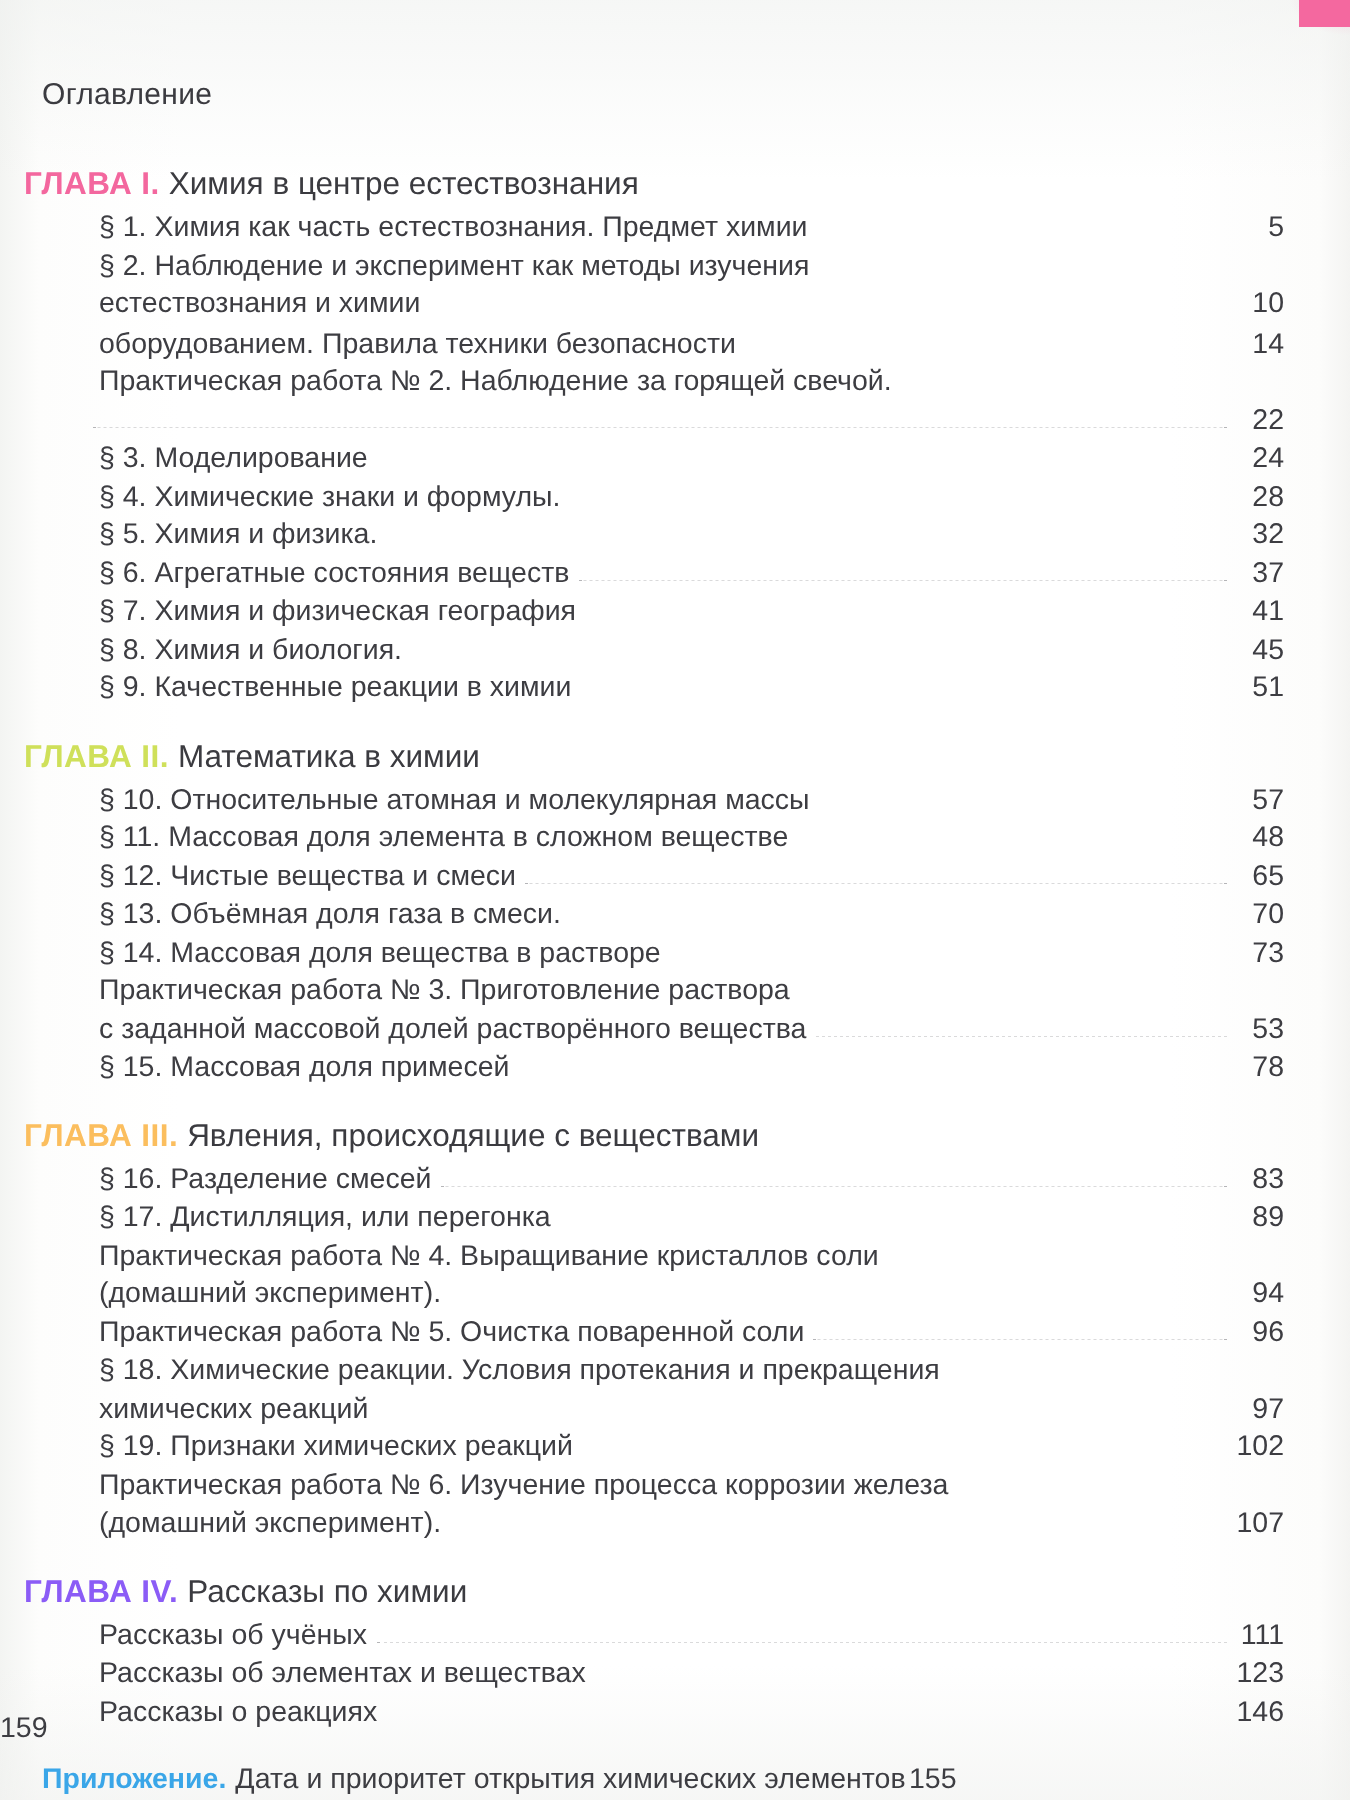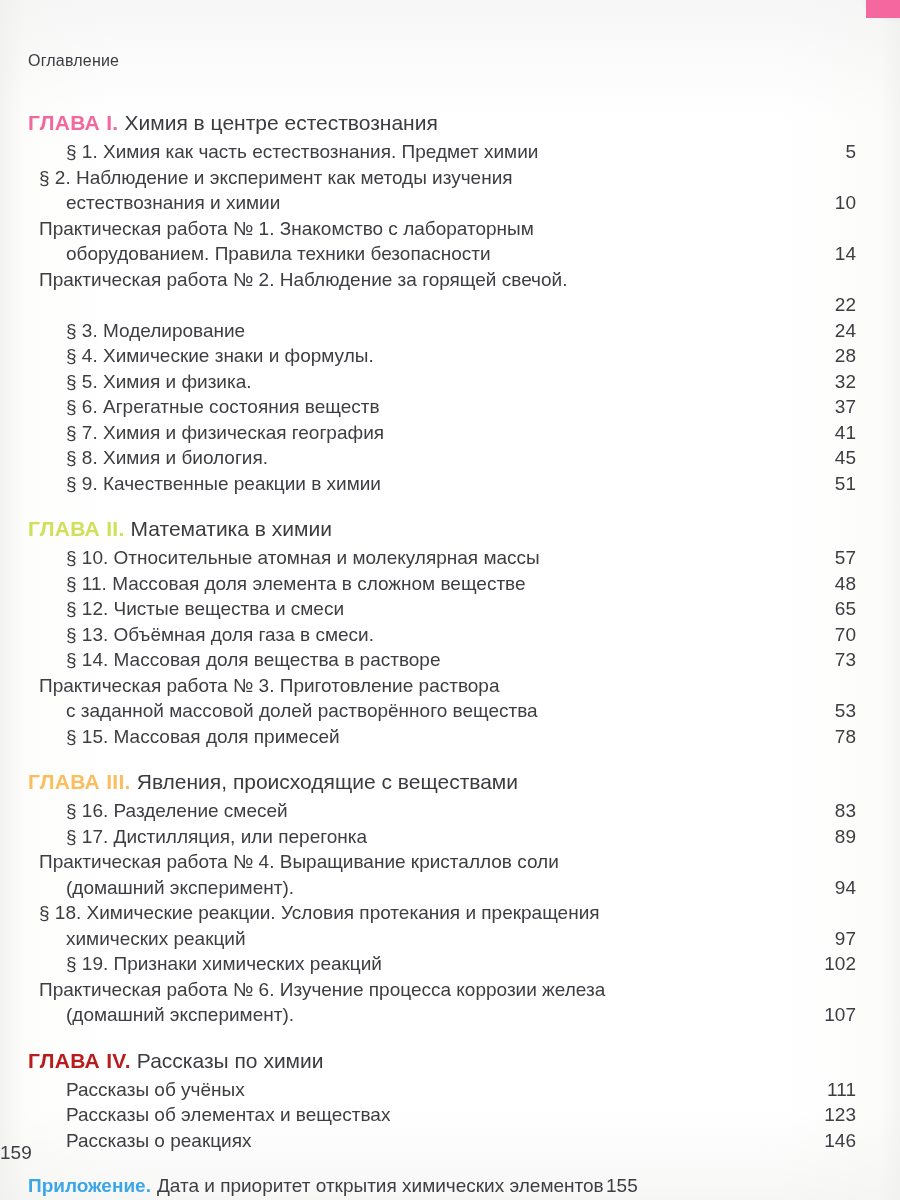--- a/index.html
+++ b/index.html
@@ -61,21 +61,21 @@
     position: absolute;
     left: 0;
     top: 0;
     width: 900px;
   }
 
   .toc-title {
     position: absolute;
     left: 28px;
     top: 52px;
-    font-size: 16px;
+    font-size: 20px;
     font-weight: 400;
     letter-spacing: 0.2px;
     color: #3b3b40;
     white-space: nowrap;
   }
 
   .toc-body {
     position: absolute;
     left: 0;
     top: 108px;
@@ -84,21 +84,21 @@
 
   .chapter {
     margin: 0;
     padding: 0;
   }
   .chapter + .chapter {
     margin-top: 18px;
   }
 
   .chapter-head {
-    padding-left: 28px;
+    padding-left: 16px;
     font-size: 21px;
     line-height: 30px;
     white-space: nowrap;
     color: #3b3b40;
   }
   .chapter-label {
     font-weight: 700;
     letter-spacing: 0.3px;
     margin-right: 6px;
   }
@@ -153,21 +153,21 @@
     flex: 0 0 auto;
     width: 34px;
     text-align: right;
     color: #3d3d42;
     font-size: 19px;
   }
 
   
   .entry-cont {
     position: relative;
-    padding-left: 29px;
+    padding-left: 56px;
     padding-right: 44px;
     font-size: 19px;
     line-height: 25.5px;
     color: #3d3d42;
   }
   .entry-cont .page-num {
     visibility: hidden;
   }
 
   .appendix {
@@ -234,21 +234,20 @@
           </div>
           <div class="entry">
             <div class="entry-row">
               <span class="entry-text">естествознания и химии</span>
               <span class="leader"></span>
               <span class="page-num">10</span>
             </div>
           </div>
           <div class="entry-cont">
             <div class="entry-row">
-              <span class="entry-text">Практическая работа № 1. Знакомство с лабораторным</span>
               <span class="leader no-dots"></span>
               <span class="page-num"></span>
             </div>
           </div>
           <div class="entry">
             <div class="entry-row">
               <span class="entry-text">оборудованием. Правила техники безопасности</span>
               <span class="leader"></span>
               <span class="page-num">14</span>
             </div>
@@ -402,20 +401,27 @@
               <span class="page-num"></span>
             </div>
           </div>
           <div class="entry">
             <div class="entry-row">
               <span class="entry-text">(домашний эксперимент).</span>
               <span class="leader"></span>
               <span class="page-num">94</span>
             </div>
           </div>
+          <div class="entry">
+            <div class="entry-row">
+              <span class="entry-text">Практическая работа № 5. Очистка поваренной соли</span>
+              <span class="leader"></span>
+              <span class="page-num">96</span>
+            </div>
+          </div>
           <div class="entry-cont">
             <div class="entry-row">
               <span class="entry-text">§ 18. Химические реакции. Условия протекания и прекращения</span>
               <span class="leader no-dots"></span>
               <span class="page-num"></span>
             </div>
           </div>
           <div class="entry">
             <div class="entry-row">
               <span class="entry-text">химических реакций</span>
@@ -440,21 +446,21 @@
           <div class="entry">
             <div class="entry-row">
               <span class="entry-text">(домашний эксперимент).</span>
               <span class="leader"></span>
               <span class="page-num">107</span>
             </div>
           </div>
         </div>
       </div>
       <div class="chapter">
-        <div class="chapter-head"><span class="chapter-label" style="color: #b91c1c;">ГЛАВА IV.</span><span class="chapter-name">Рассказы по химии</span></div>
+        <div class="chapter-head"><span class="chapter-label" style="color: #8b5cf6;">ГЛАВА IV.</span><span class="chapter-name">Рассказы по химии</span></div>
         <div class="entries">
           <div class="entry">
             <div class="entry-row">
               <span class="entry-text">Рассказы об учёных</span>
               <span class="leader"></span>
               <span class="page-num">111</span>
             </div>
           </div>
           <div class="entry">
             <div class="entry-row">

